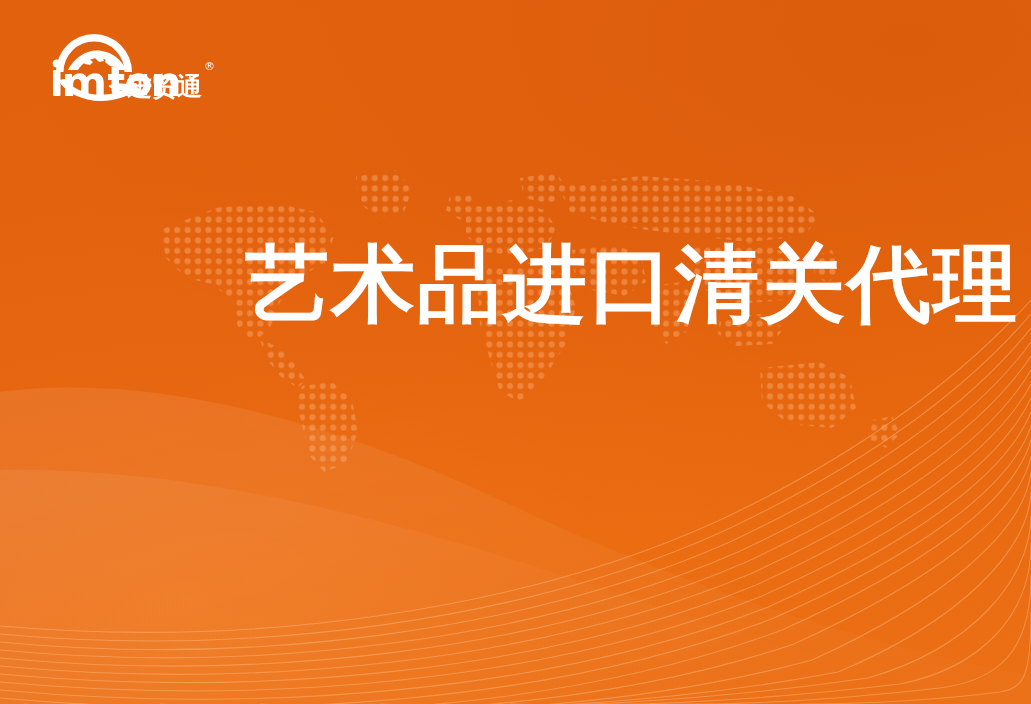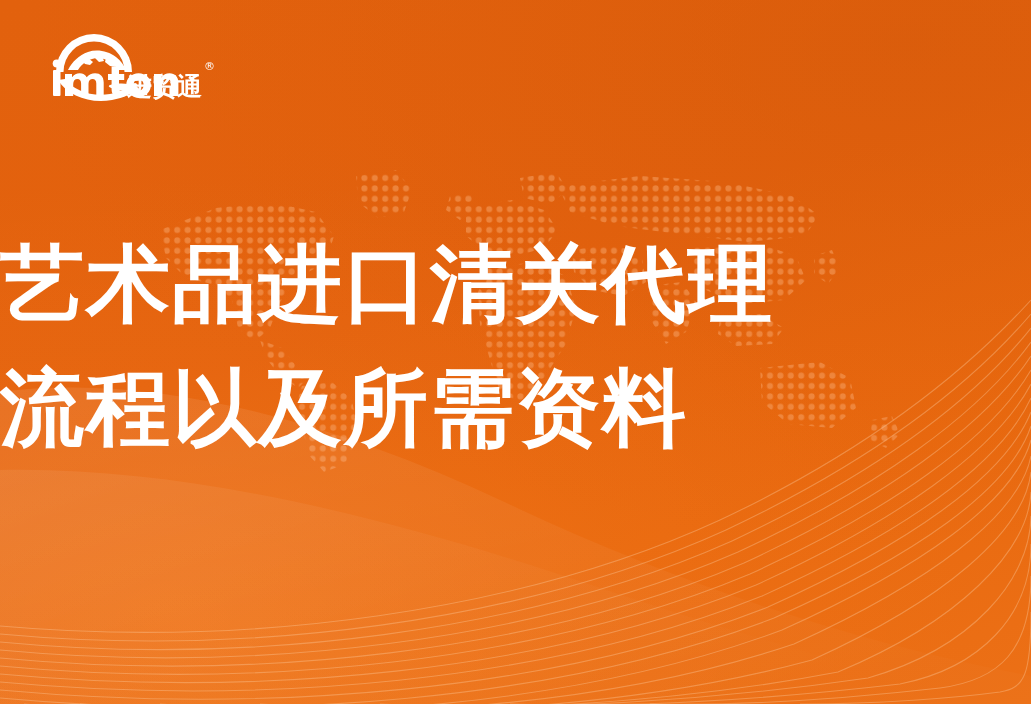--- a/index.html
+++ b/index.html
@@ -62,21 +62,21 @@
     align-items: flex-start;
   }
   #logo-mark { display: block; }
 
   
   #headline {
     position: absolute;
     left: 0;
     right: 12px;
     top: 222px;
-    text-align: left;
+    text-align: right;
   }
   .headline-line {
     display: block;
     color: #ffffff;
     font-size: 84px;
     line-height: 124px;
     font-weight: 700;
     letter-spacing: 2px;
     white-space: nowrap;
     font-family: "Liberation Sans", "DejaVu Sans", sans-serif;
@@ -240,16 +240,15 @@
         <tspan id="cn-mark">进贸通</tspan>
       </text>
       <text x="166" y="42" font-family="'DejaVu Sans','Liberation Sans',sans-serif" font-size="11" fill="#ffffff">
         <tspan id="tm-mark">®</tspan>
       </text>
     </svg>
   </div>
 
   <div id="headline">
     <span class="headline-line">艺术品进口清关代理</span>
-    <span class="headline-line">流程以及所需资料</span>
   </div>
 
 </div>
 
 </body></html>

